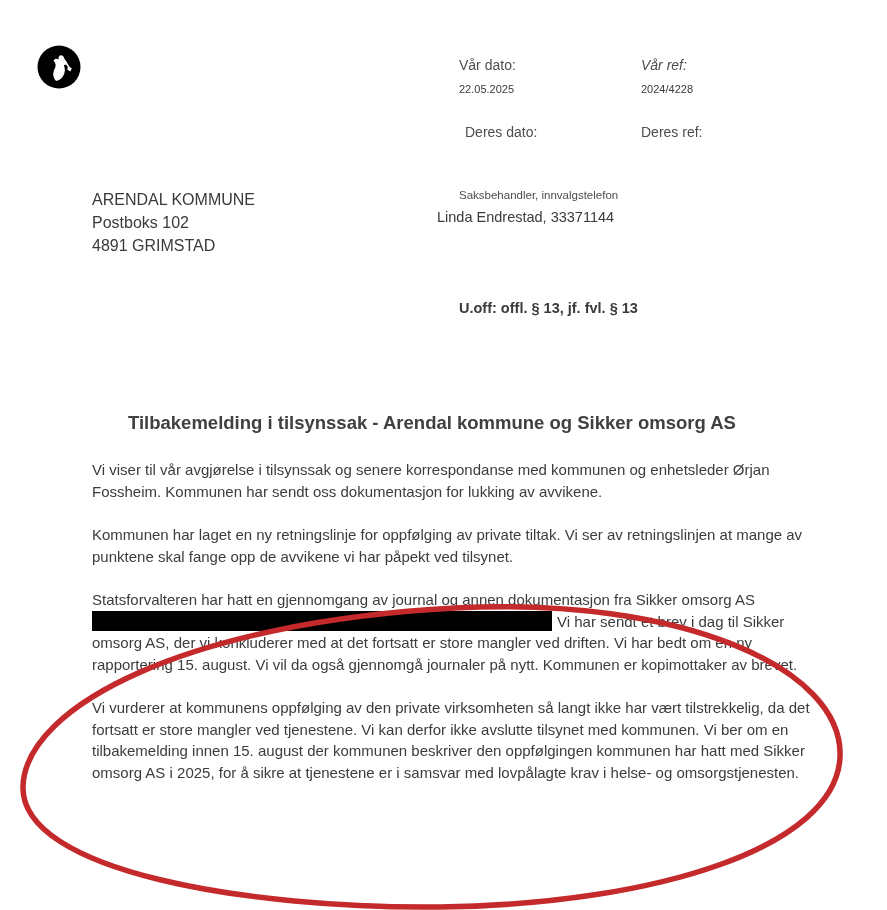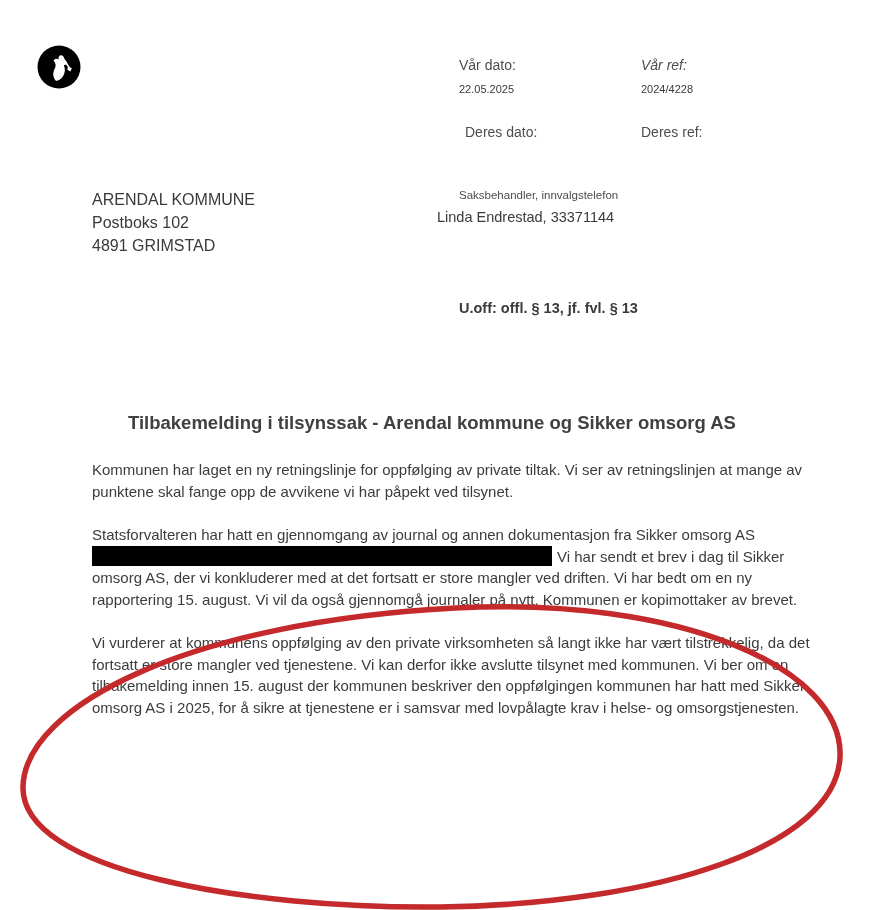--- a/index.html
+++ b/index.html
@@ -95,20 +95,21 @@
     <div>4891 GRIMSTAD</div>
   </div>
 
   <div class="saksbehandler-label">Saksbehandler, innvalgstelefon</div>
   <div class="saksbehandler-value">Linda Endrestad, 33371144</div>
   <div class="uoff">U.off: offl. § 13, jf. fvl. § 13</div>
 
   <h1 class="letter-title">Tilbakemelding i tilsynssak - Arendal kommune og Sikker omsorg AS</h1>
 
   <div class="letter-body">
+    <p>Vi viser til vår avgjørelse i tilsynssak og senere korrespondanse med kommunen og enhetsleder Ørjan Fossheim. Kommunen har sendt oss dokumentasjon for lukking av avvikene.</p>
     <p>Kommunen har laget en ny retningslinje for oppfølging av private tiltak. Vi ser av retningslinjen at mange av punktene skal fange opp de avvikene vi har påpekt ved tilsynet.</p>
     <p>
       <span class="p3-part1">Statsforvalteren har hatt en gjennomgang av journal og annen dokumentasjon fra Sikker omsorg AS</span><span class="redaction-bar"></span><span>Vi har sendt et brev i dag til Sikker omsorg AS, der vi konkluderer med at det fortsatt er store mangler ved driften. Vi har bedt om en ny rapportering 15. august. Vi vil da også gjennomgå journaler på nytt. Kommunen er kopimottaker av brevet.</span>
     </p>
     <p>Vi vurderer at kommunens oppfølging av den private virksomheten så langt ikke har vært tilstrekkelig, da det fortsatt er store mangler ved tjenestene. Vi kan derfor ikke avslutte tilsynet med kommunen. Vi ber om en tilbakemelding innen 15. august der kommunen beskriver den oppfølgingen kommunen har hatt med Sikker omsorg AS i 2025, for å sikre at tjenestene er i samsvar med lovpålagte krav i helse- og omsorgstjenesten.</p>
   </div>
 
   <svg class="annotation-overlay" viewBox="0 0 887 910" xmlns="http://www.w3.org/2000/svg">
     <path d="M 23 786
              C 26 705, 190 622, 455 608

